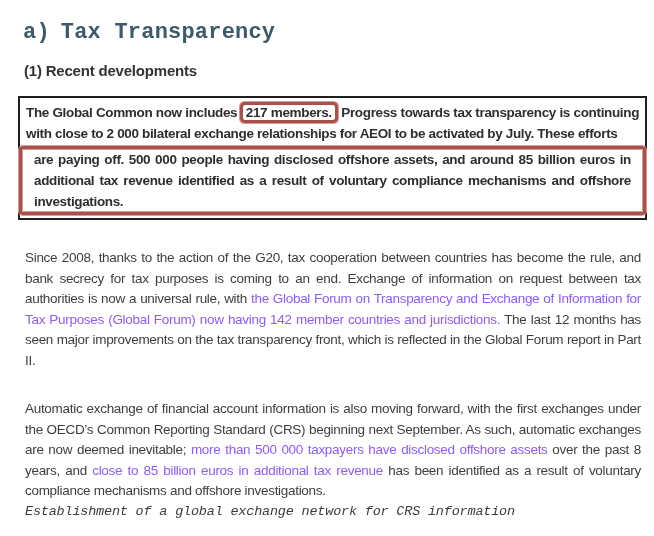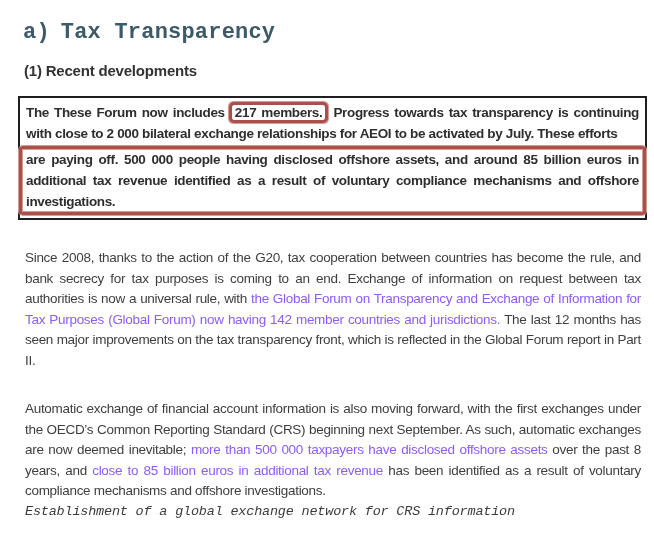--- a/index.html
+++ b/index.html
@@ -60,21 +60,21 @@
     box-shadow: 0 0 0 3px #a9504b, 0 0 0 4px #d99b97;
     border-radius: 2px;
     padding: 0 3px;
     margin: 0 3px 0 2px;
   }
   .hl-block {
     border: 3px solid #a9504b;
     box-shadow: 0 0 0 1px #d99b97, inset 0 0 0 1px #d99b97;
     border-radius: 4px;
     margin: 2px -7px 0 -7px;
-    padding: 0 4px;
+    padding: 0 12px;
   }
 
   
   .para {
     left: 25px;
     width: 616px;
     font-size: 13.5px;
     color: #3e3e3e;
     line-height: 20.6px;
     letter-spacing: -0.3px;
@@ -102,21 +102,21 @@
 <div id="page">
 
   <div id="section-heading" class="abs">
     <span class="prefix">a)</span><span>Tax Transparency</span>
   </div>
 
   <div id="subsection-heading" class="abs">(1) Recent developments</div>
 
   <div id="callout-box" class="abs">
     <div class="callout-text">
-      <span>The These Forum now includes</span>
+      <span>The Global Common now includes</span>
       <span class="hl-inline">217 members.</span>
       <span>Progress towards tax transparency is continuing with close to 2&nbsp;000 bilateral exchange relationships for AEOI to be activated by July. These efforts</span>
       <div class="hl-block">
         <span>are paying off. 500&nbsp;000 people having disclosed offshore assets, and around 85 billion euros in additional tax revenue identified as a result of voluntary compliance mechanisms and offshore investigations.</span>
       </div>
     </div>
   </div>
 
   <div id="paragraph-global-forum" class="abs para">
     <span>Since 2008, thanks to the action of the G20, tax cooperation between countries has become the rule, and bank secrecy for tax purposes is coming to an end. Exchange of information on request between tax authorities is now a universal rule, with </span><b>the Global Forum on Transparency and Exchange of Information for Tax Purposes (Global Forum) now having 142 member countries and jurisdictions.</b><span> The last 12 months has seen major improvements on the tax transparency front, which is reflected in the Global Forum report in Part II.</span>

